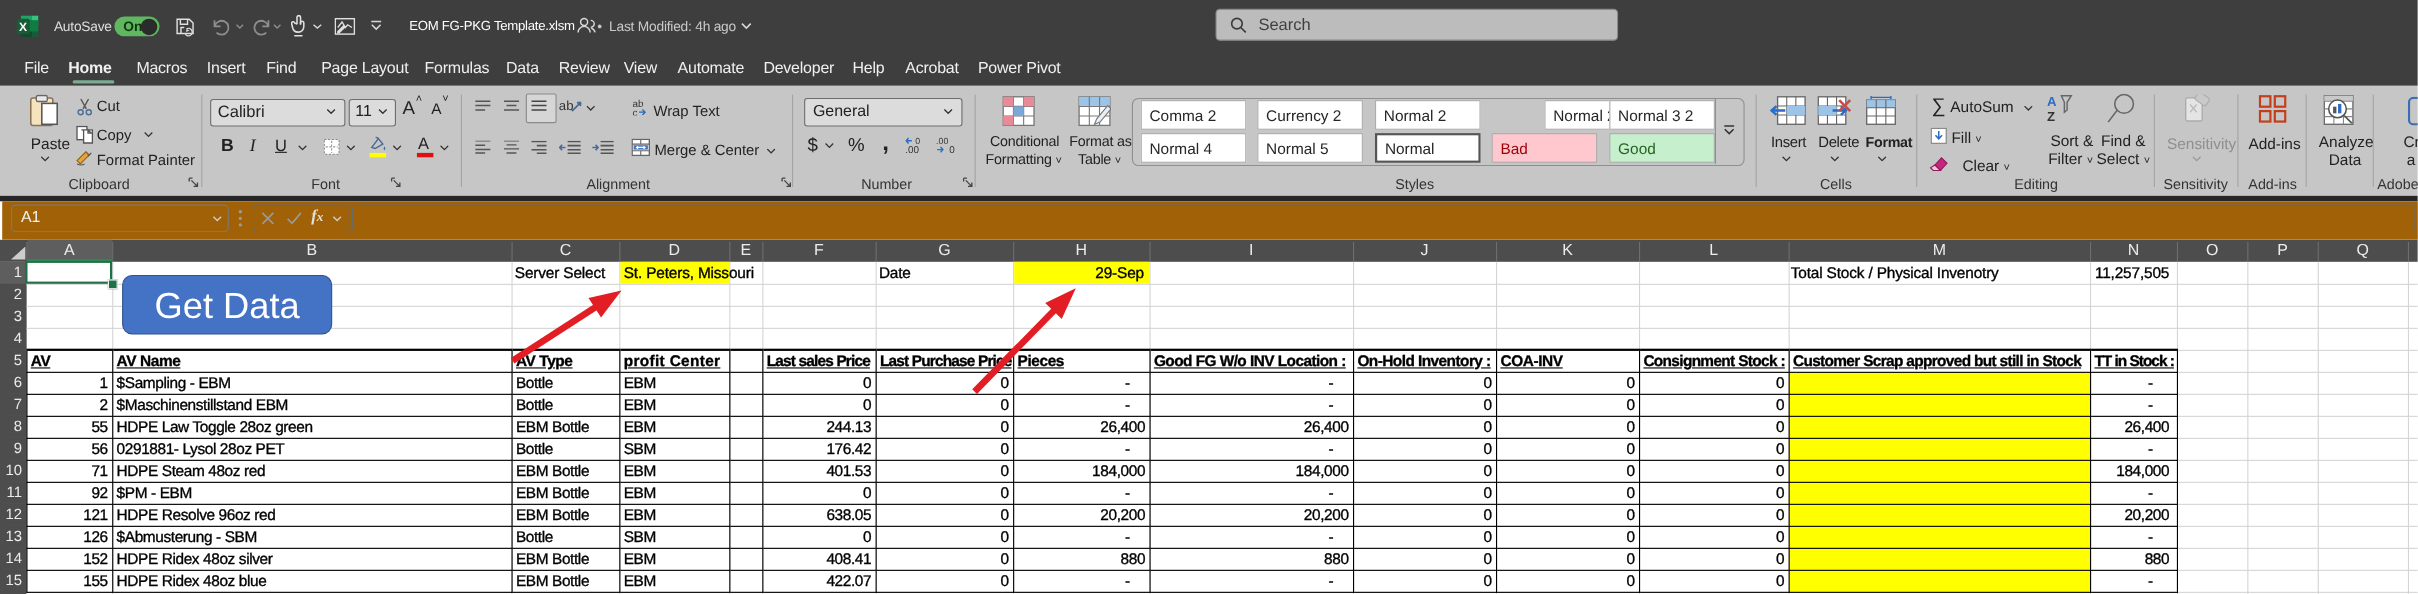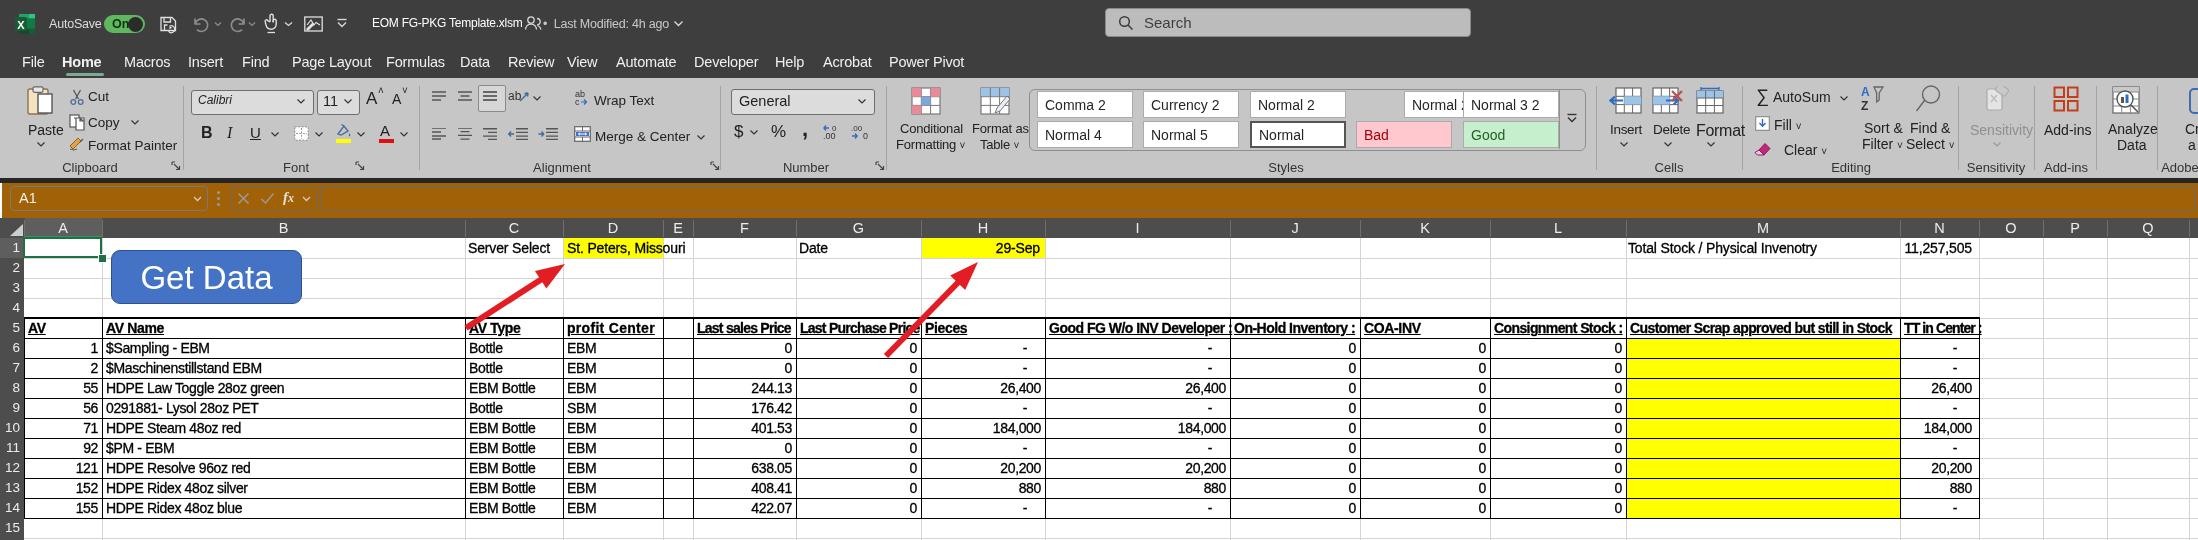--- a/index.html
+++ b/index.html
@@ -199,21 +199,21 @@
       </svg>
     <svg class="abs" style="left:69px;top:59px" width="17" height="16" viewBox="0 0 17 16">
       <path d="M1 9 l8-8 3 3 -8 8 z" fill="#e8a33d" stroke="#8a6420" stroke-width="1"></path>
       <path d="M9 1 l3 3" stroke="#8a6420"></path>
       <path d="M11 5 l3-3" stroke="#555" stroke-width="1.2" fill="none"></path>
       <path d="M1 12 q4 2 7 0" stroke="#555" fill="none"></path>
     </svg>
     <div class="rlab" style="left:88px;top:60px;">Format Painter</div>
 
     <div class="combo" style="left:191px;top:12px;width:121px;height:23px;"></div>
-    <span class="rlab" style="left:198px;top:15px;font-size:12px;font-style:italic;">Calibri</span>
+    <span class="rlab" style="left:198px;top:15px;font-size:15px;">Calibri</span>
     <svg class="chev" style="left:297px;top:21px" viewBox="0 0 8 5" fill="none" stroke="#333" stroke-width="1.2">
         <path d="M0.5 0.5 l3.5 3.5 3.5-3.5"></path>
       </svg>
     <div class="combo" style="left:317px;top:12px;width:41px;height:23px;"></div>
     <span class="rlab" style="left:323px;top:15px;font-size:14.5px;">11</span>
     <svg class="chev" style="left:344px;top:21px" viewBox="0 0 8 5" fill="none" stroke="#333" stroke-width="1.2">
         <path d="M0.5 0.5 l3.5 3.5 3.5-3.5"></path>
       </svg>
     <span class="rlab" style="left:366px;top:11px;font-size:17px;">A</span>
       <span class="rlab" style="left:378px;top:7px;font-size:10px;">˄</span>
@@ -375,21 +375,21 @@
     <div class="rlab" style="left:1653px;top:44px;font-size:13.5px;letter-spacing:-0.3px;">Delete</div>
     <svg class="chev" style="left:1664px;top:64px" viewBox="0 0 8 5" fill="none" stroke="#333" stroke-width="1.2">
         <path d="M0.5 0.5 l3.5 3.5 3.5-3.5"></path>
       </svg>
     <svg class="abs" style="left:1696px;top:9px" width="28" height="27" viewBox="0 0 28 27">
       <rect x="1" y="4" width="26" height="22" fill="#fff" stroke="#666" stroke-width="1.2"></rect>
       <rect x="1" y="4" width="26" height="7" fill="#9dc3e6"></rect>
       <path d="M1 11 h26 M1 18.5 h26 M9.7 4 v22 M18.4 4 v22" stroke="#666"></path>
       <path d="M5 1.5 h18 M5 0 v3 M23 0 v3" stroke="#2b6cc4" stroke-width="1.3" fill="none"></path>
     </svg>
-    <div class="rlab" style="left:1696px;top:44px;font-size:16px;letter-spacing:-0.3px;">Format</div>
+    <div class="rlab" style="left:1696px;top:44px;font-size:13px;letter-spacing:-0.3px;font-weight:bold;">Format</div>
     <svg class="chev" style="left:1707px;top:64px" viewBox="0 0 8 5" fill="none" stroke="#333" stroke-width="1.2">
         <path d="M0.5 0.5 l3.5 3.5 3.5-3.5"></path>
       </svg>
 
     <span class="rlab" style="left:1756px;top:8px;font-size:18px;">∑</span>
     <span class="rlab" style="left:1773px;top:11px;font-size:14px;">AutoSum</span>
     <svg class="chev" style="left:1840px;top:18px" viewBox="0 0 8 5" fill="none" stroke="#333" stroke-width="1.2">
         <path d="M0.5 0.5 l3.5 3.5 3.5-3.5"></path>
       </svg>
     <svg class="abs" style="left:1755px;top:38px" width="15" height="15" viewBox="0 0 15 15">
@@ -611,26 +611,26 @@
         <tbody>
           <tr class="hdr">
             <td><span>AV</span></td>
             <td><span>AV Name</span></td>
             <td><span>AV Type</span></td>
             <td style="letter-spacing:0.3px"><span>profit Center</span></td>
             <td></td>
             <td style="letter-spacing:-0.75px"><span>Last sales Price</span></td>
             <td style="letter-spacing:-0.75px"><span>Last Purchase Price</span></td>
             <td><span>Pieces</span></td>
-            <td style="letter-spacing:-0.5px"><span>Good FG W/o INV Developer :</span></td>
+            <td style="letter-spacing:-0.5px"><span>Good FG W/o INV Location :</span></td>
             <td style="letter-spacing:-0.5px"><span>On-Hold Inventory :</span></td>
             <td><span>COA-INV</span></td>
             <td style="letter-spacing:-0.6px"><span>Consignment Stock :</span></td>
             <td style="letter-spacing:-0.6px"><span>Customer Scrap approved but still in Stock</span></td>
-            <td style="letter-spacing:-0.9px"><span>TT in Center :</span></td>
+            <td style="letter-spacing:-0.9px"><span>TT in Stock :</span></td>
           </tr>
           <tr>
             <td class="r">1</td>
             <td>$Sampling - EBM</td>
             <td>Bottle</td>
             <td>EBM</td>
             <td></td>
             <td class="r">0</td>
             <td class="r">0</td>
             <td class="d">-</td>
@@ -729,20 +729,36 @@
             <td></td>
             <td class="r">638.05</td>
             <td class="r">0</td>
             <td class="r">20,200</td>
             <td class="r">20,200</td>
             <td class="r">0</td>
             <td class="r">0</td>
             <td class="r">0</td>
             <td class="y"></td>
             <td class="rn">20,200</td>
+          </tr>
+          <tr>
+            <td class="r">126</td>
+            <td>$Abmusterung - SBM</td>
+            <td>Bottle</td>
+            <td>SBM</td>
+            <td></td>
+            <td class="r">0</td>
+            <td class="r">0</td>
+            <td class="d">-</td>
+            <td class="d">-</td>
+            <td class="r">0</td>
+            <td class="r">0</td>
+            <td class="r">0</td>
+            <td class="y"></td>
+            <td class="dn">-</td>
           </tr>
           <tr>
             <td class="r">152</td>
             <td>HDPE Ridex 48oz silver</td>
             <td>EBM Bottle</td>
             <td>EBM</td>
             <td></td>
             <td class="r">408.41</td>
             <td class="r">0</td>
             <td class="r">880</td>

